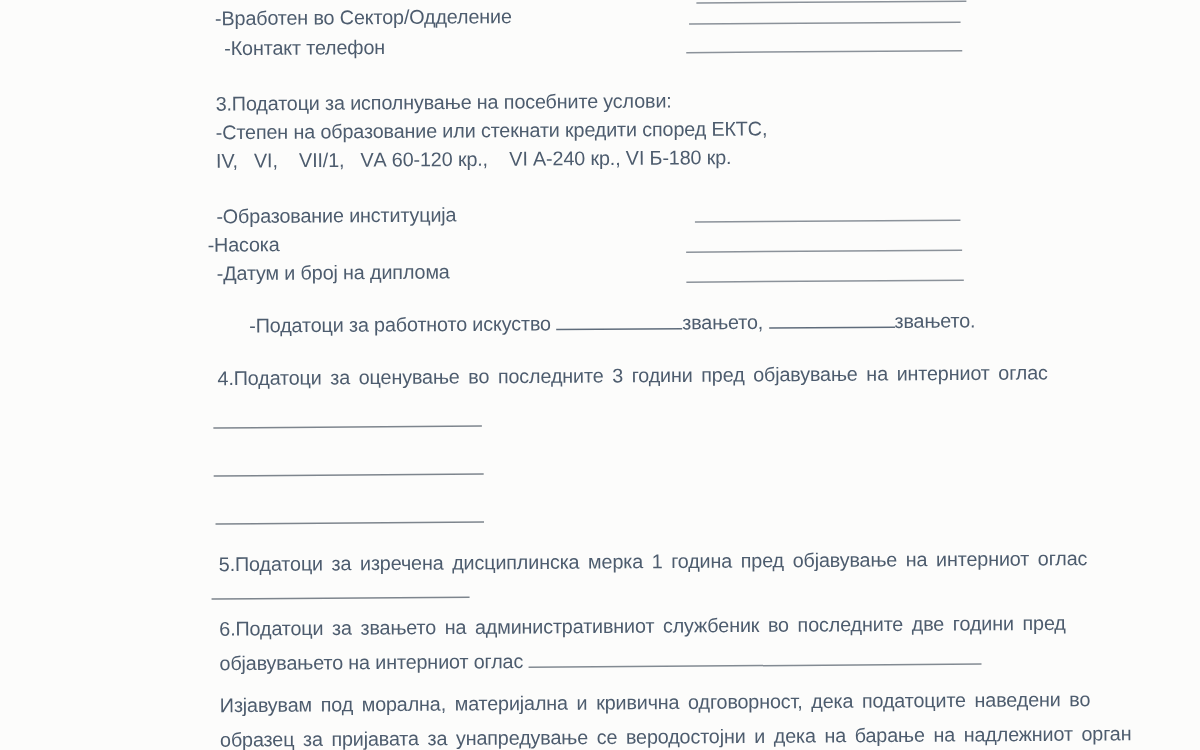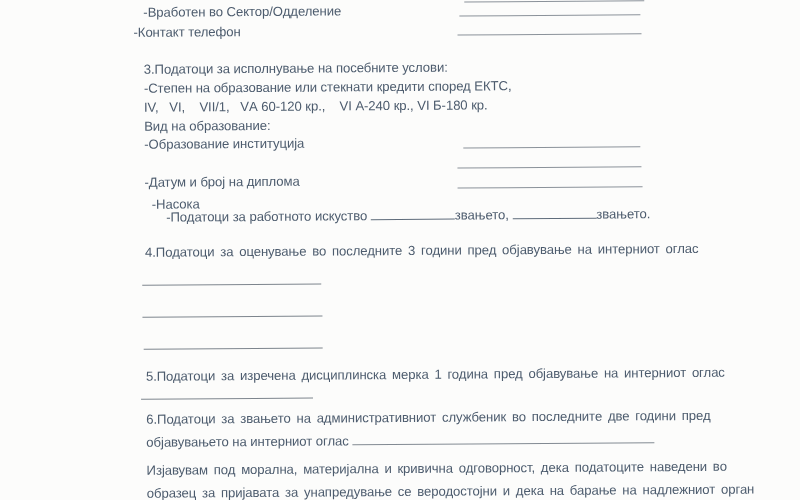--- a/index.html
+++ b/index.html
@@ -50,32 +50,31 @@
 <body>
 
 <div class="page">
   <div class="tilt">
 
     <div class="rule" style="left:466px; top:2px; width:180px;"></div>
 
     <div class="abs" style="left:145px; top:3px;">-Вработен во Сектор/Одделение</div>
     <div class="rule" style="left:461px; top:16px; width:181px;"></div>
 
-    <div class="abs" style="left:135px; top:23px;text-align:center;">-Контакт телефон</div>
+    <div class="abs" style="left:151px; top:23px;text-align:center;">-Контакт телефон</div>
     <div class="rule" style="left:459px; top:35px; width:184px;"></div>
 
     <div class="abs" style="left:145px; top:60px;">3.Податоци за исполнување на посебните услови:</div>
     <div class="abs" style="left:145px; top:79px;">-Степен на образование или стекнати кредити според ЕКТС,</div>
     <div class="abs" style="left:145px; top:98px;">IV,   VI,    VII/1,   VА 60-120 кр.,    VI А-240 кр., VI Б-180 кр.</div>
-    <div class="abs" style="left:145px; top:117px;">Вид на образование:</div>
 
     <div class="abs" style="left:145px; top:135px;">-Образование институција</div>
     <div class="rule" style="left:464px; top:148px; width:177px;"></div>
 
-    <div class="abs" style="left:152px; top:154px;margin-top:41px;">-Насока</div>
+    <div class="abs" style="left:139px; top:154px;">-Насока</div>
     <div class="rule" style="left:458px; top:168px; width:184px;"></div>
 
     <div class="abs" style="left:145px; top:173px;">-Датум и број на диплома</div>
     <div class="rule" style="left:458px; top:188px; width:185px;"></div>
 
     <div class="abs" style="left:145px; top:192px;">
       <span>-Податоци за работното искуство </span><span class="exp-blank"></span><span>звањето, </span><span class="exp-blank"></span><span>звањето.</span>
     </div>
 
     <div class="abs wide" style="left:145px; top:243px;">4.Податоци за оценување во последните 3 години пред објавување на интерниот оглас</div>

